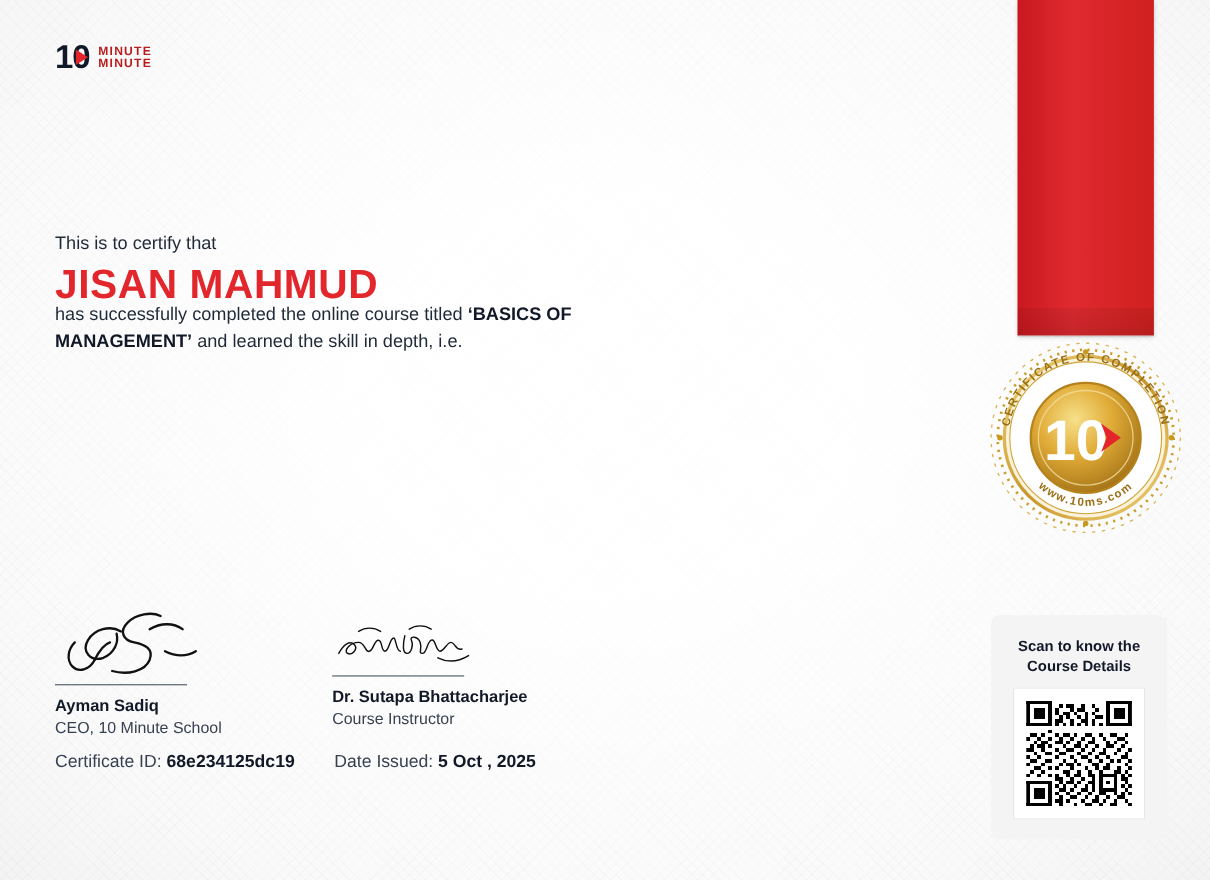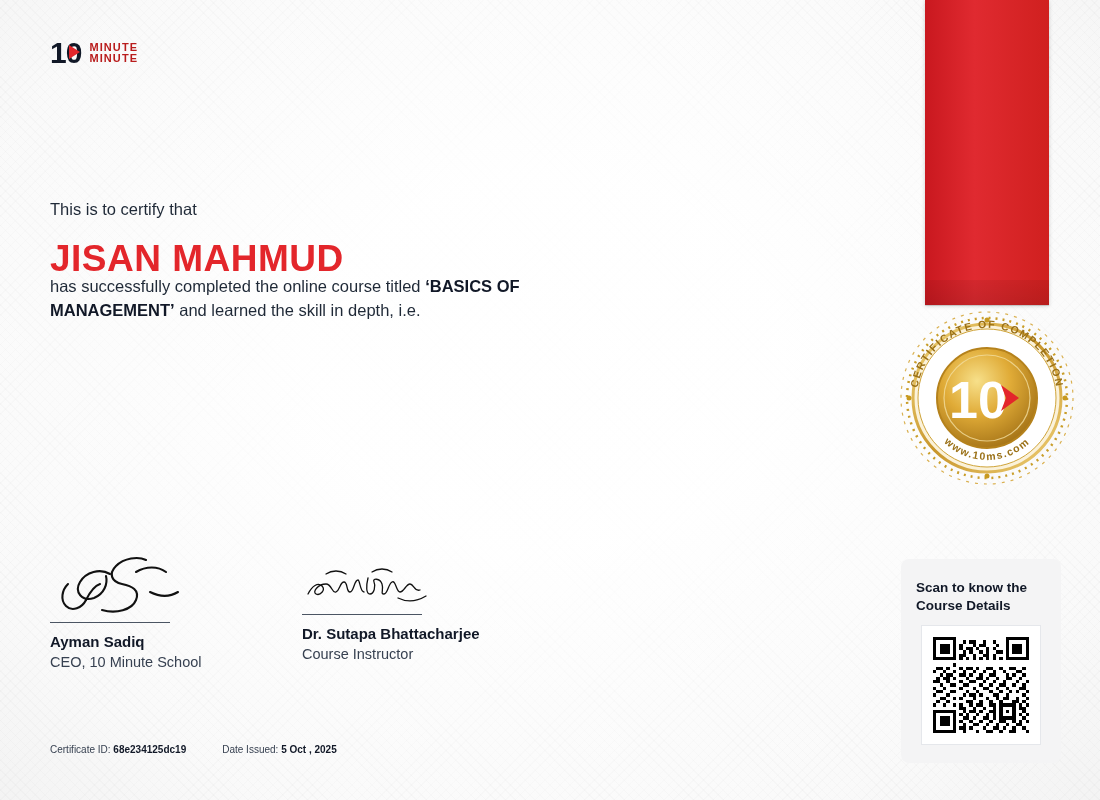--- a/index.html
+++ b/index.html
@@ -100,21 +100,21 @@
     left: 898px;
     top: 300px;
     width: 178px;
     height: 196px;
   }
 
   
   .certify-line {
     position: absolute;
     left: 50px;
-    top: 200px;
+    top: 212px;
     font-size: 16.5px;
     color: #1f2937;
   }
   .recipient {
     position: absolute;
     left: 50px;
     top: 238px;
     font-size: 37px;
     font-weight: 700;
     letter-spacing: 0.5px;
@@ -159,24 +159,24 @@
   .sig-role {
     margin-top: 4px;
     font-size: 14.5px;
     color: #374151;
   }
 
   
   .meta {
     position: absolute;
     left: 50px;
-    top: 744px;
+    top: 684px;
     display: flex;
     gap: 36px;
-    font-size: 10px;
+    font-size: 16px;
     color: #374151;
   }
   .meta b { color: #111827; font-weight: 700; }
 
   
   .qr-panel {
     position: absolute;
     left: 901px;
     top: 559px;
     width: 160px;
@@ -186,21 +186,21 @@
     display: flex;
     flex-direction: column;
     align-items: center;
     padding-top: 20px;
     box-sizing: border-box;
   }
   .qr-title {
     font-size: 13.5px;
     font-weight: 700;
     color: #111827;
-    text-align: left;
+    text-align: center;
     line-height: 1.35;
     width: 130px;
   }
   .qr-box {
     margin-top: 10px;
     width: 118px;
     height: 118px;
     background: #ffffff;
     border: 1px solid #e5e7eb;
     display: flex;

